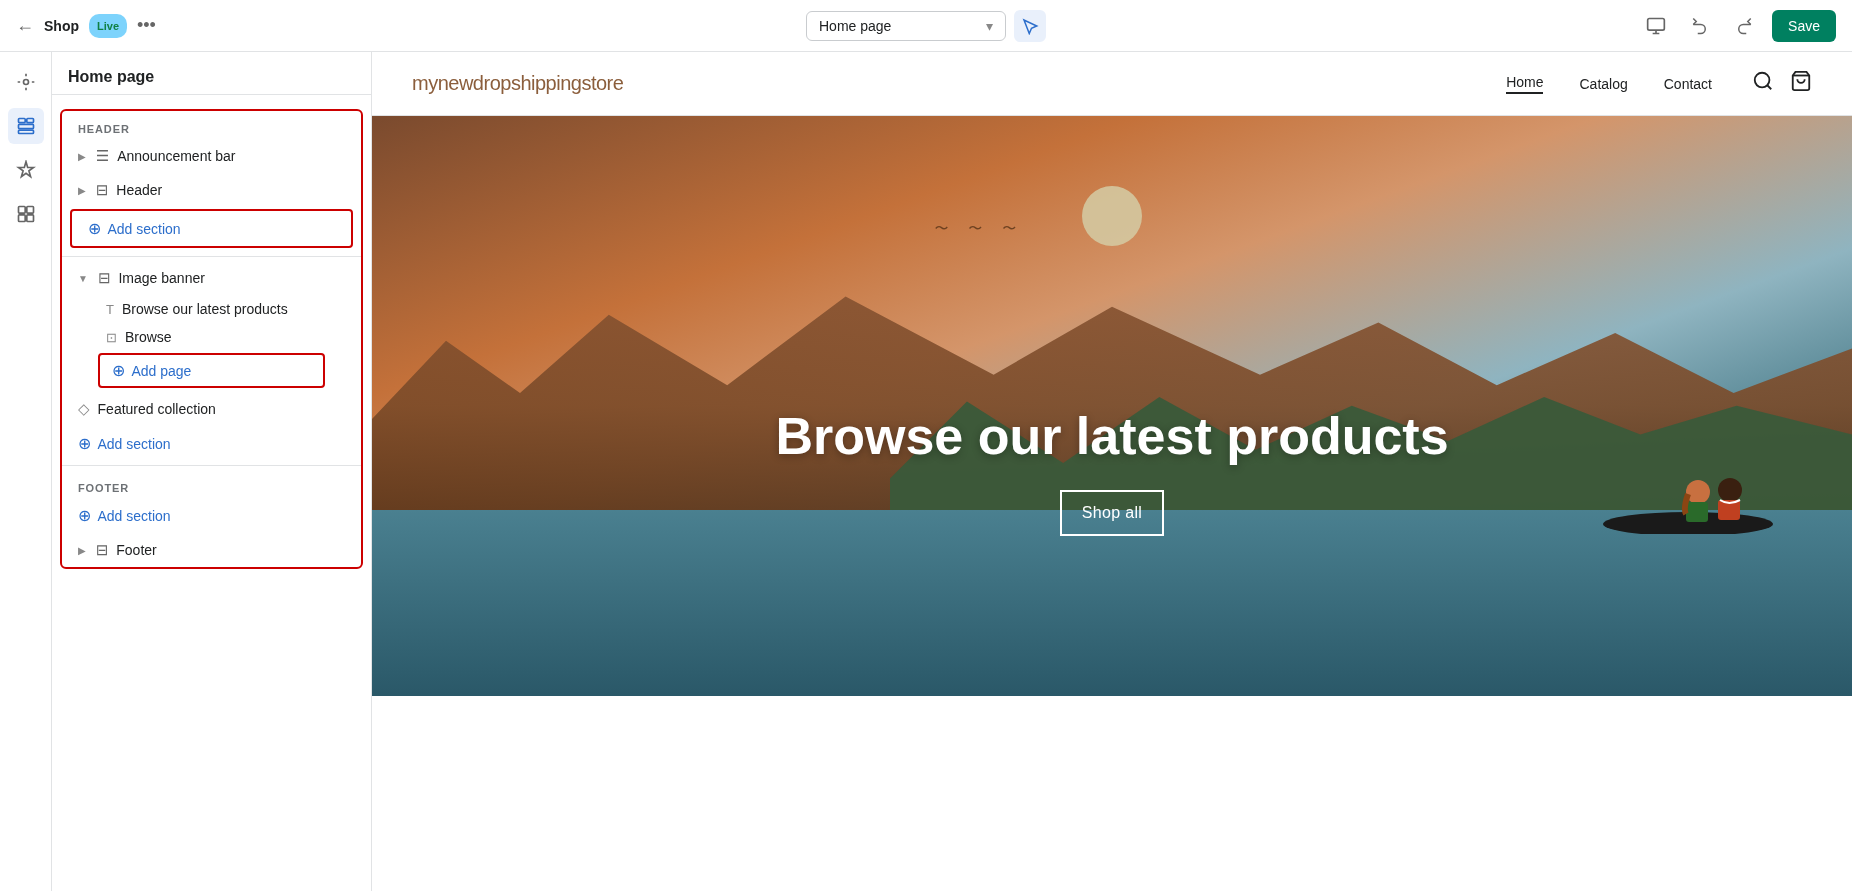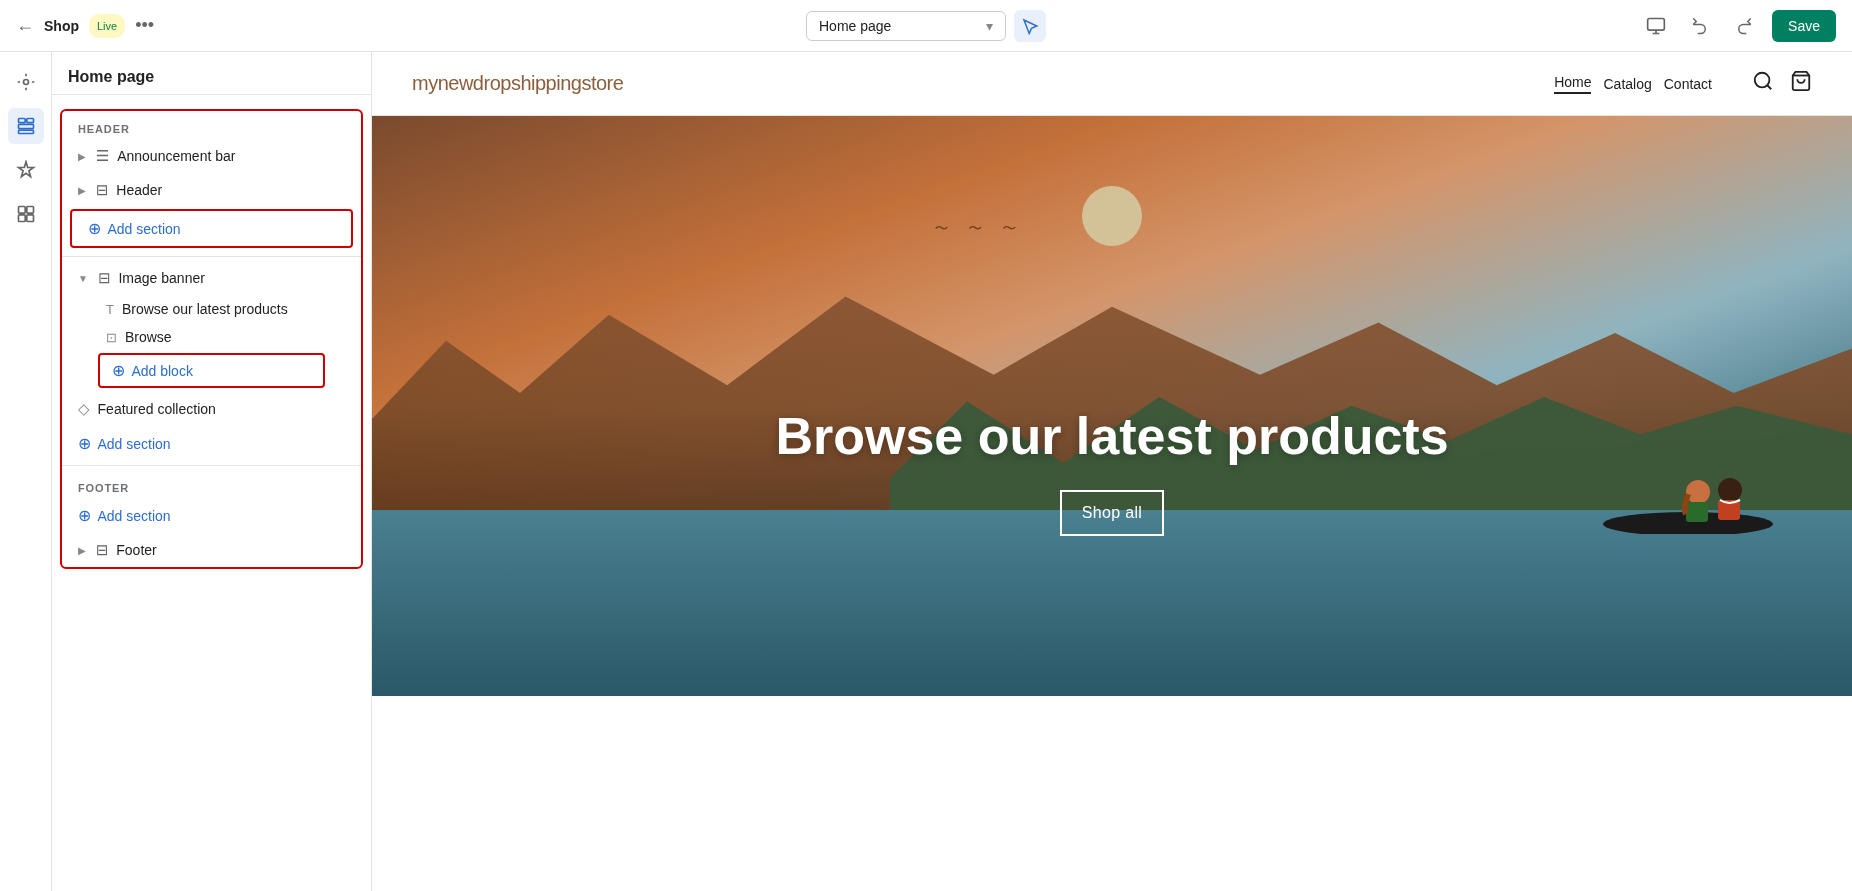--- a/index.html
+++ b/index.html
@@ -14,21 +14,21 @@
       align-items: center;
       padding: 0 16px;
       gap: 12px;
       flex-shrink: 0;
       z-index: 100;
     }
     .topbar-left { display: flex; align-items: center; gap: 10px; flex: 1; }
     .topbar-center { display: flex; align-items: center; gap: 8px; position: absolute; left: 50%; transform: translateX(-50%); }
     .topbar-right { display: flex; align-items: flex-end; gap: 12px; margin-left: auto; }
     .theme-name { font-size: 14px; font-weight: 600; color: #202223; }
-    .live-badge { background: #fef9c3; color: #108043; font-size: 11px; font-weight: 400; padding: 6px 8px; border-radius: 10px; }
+    .live-badge { background: #7dd3fc; color: #108043; font-size: 11px; font-weight: 700; padding: 6px 8px; border-radius: 10px; }
     .more-btn { background: none; border: none; cursor: pointer; color: #666; font-size: 18px; }
     .page-selector { display: flex; align-items: center; gap: 6px; background: #fff; border: 1px solid #c9cccf; border-radius: 6px; padding: 6px 12px; cursor: pointer; font-size: 14px; color: #202223; min-width: 200px; justify-content: space-between; }
     .cursor-btn { background: none; border: none; cursor: pointer; width: 32px; height: 32px; display: flex; align-items: center; justify-content: center; }
     .topbar-icon-btn { background: none; border: none; cursor: pointer; color: #666; font-size: 16px; display: flex; align-items: center; justify-content: center; width: 32px; height: 32px; }
     .save-btn { background: #008060; color: #fff; border: none; border-radius: 6px; padding: 8px 16px; font-size: 14px; cursor: pointer; font-weight: 500; }
 
     
     .main-layout { display: flex; flex: 1; overflow: hidden; }
 
     
@@ -80,21 +80,21 @@
     
     .store-nav {
       background: #fff;
       border-bottom: 1px solid #e1e3e5;
       display: flex;
       align-items: center;
       padding: 0 40px;
       height: 64px;
     }
     .store-logo { font-size: 20px; color: #8b5e3c; font-weight: 400; letter-spacing: -0.5px; flex: 1; }
-    .store-nav-links { display: flex; gap: 12px; align-items: center; }
+    .store-nav-links { display: flex; gap: 36px; align-items: center; }
     .nav-link { font-size: 14px; color: #202223; text-decoration: none; }
     .nav-link.active { border-bottom: 2px solid #202223; padding-bottom: 2px; }
     .store-nav-icons { display: flex; gap: 16px; margin-left: 40px; }
     .nav-icon-btn { background: none; border: none; cursor: pointer; font-size: 20px; color: #202223; }
 
     
     .hero-section {
       position: relative;
       height: 580px;
       overflow: hidden;
@@ -270,21 +270,21 @@
             <span>Browse our latest products</span>
           </div>
           <div class="sub-item">
             <span style="font-size:13px;color:#888;">⊡</span>
             <span>Browse</span>
           </div>
 
           <div style="border: 2px solid #cc0000; border-radius: 4px; margin: 2px 36px 4px 36px;">
             <div class="add-section-btn" style="padding: 6px 12px;">
               <span style="font-size:16px;">⊕</span>
-              <span>Add block</span>
+              <span>Add page</span>
             </div>
           </div>
 
           <div class="sidebar-item">
             <span style="font-size:15px;color:#888;">◇</span>
             <span class="item-label">Featured collection</span>
           </div>
 
           <div class="add-section-btn">
             <span style="font-size:16px;">⊕</span>

